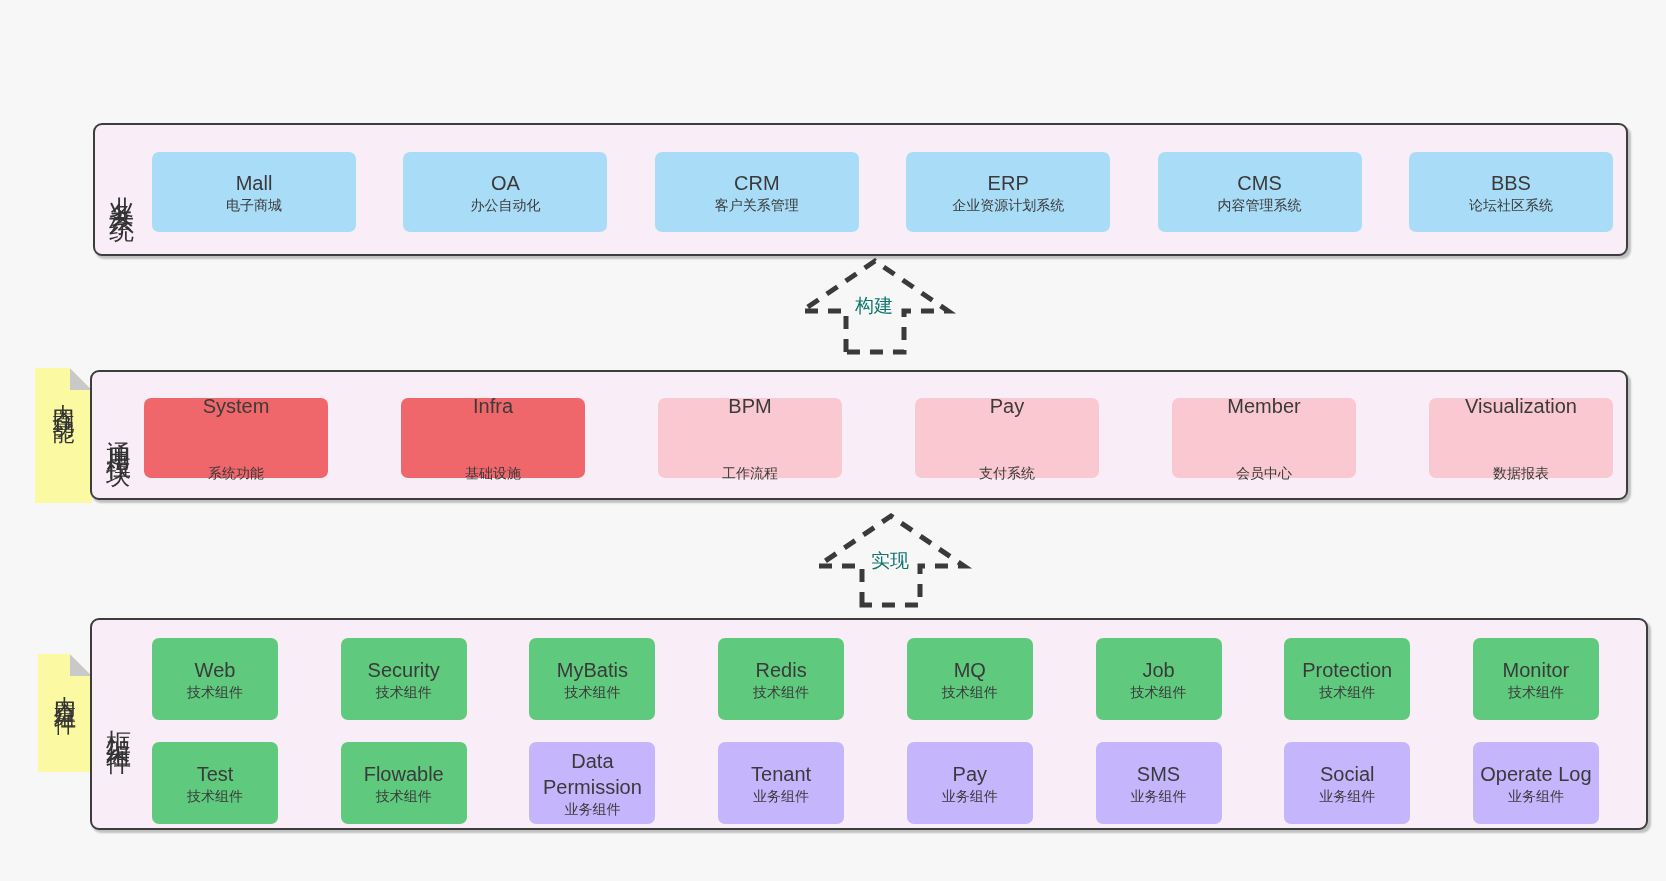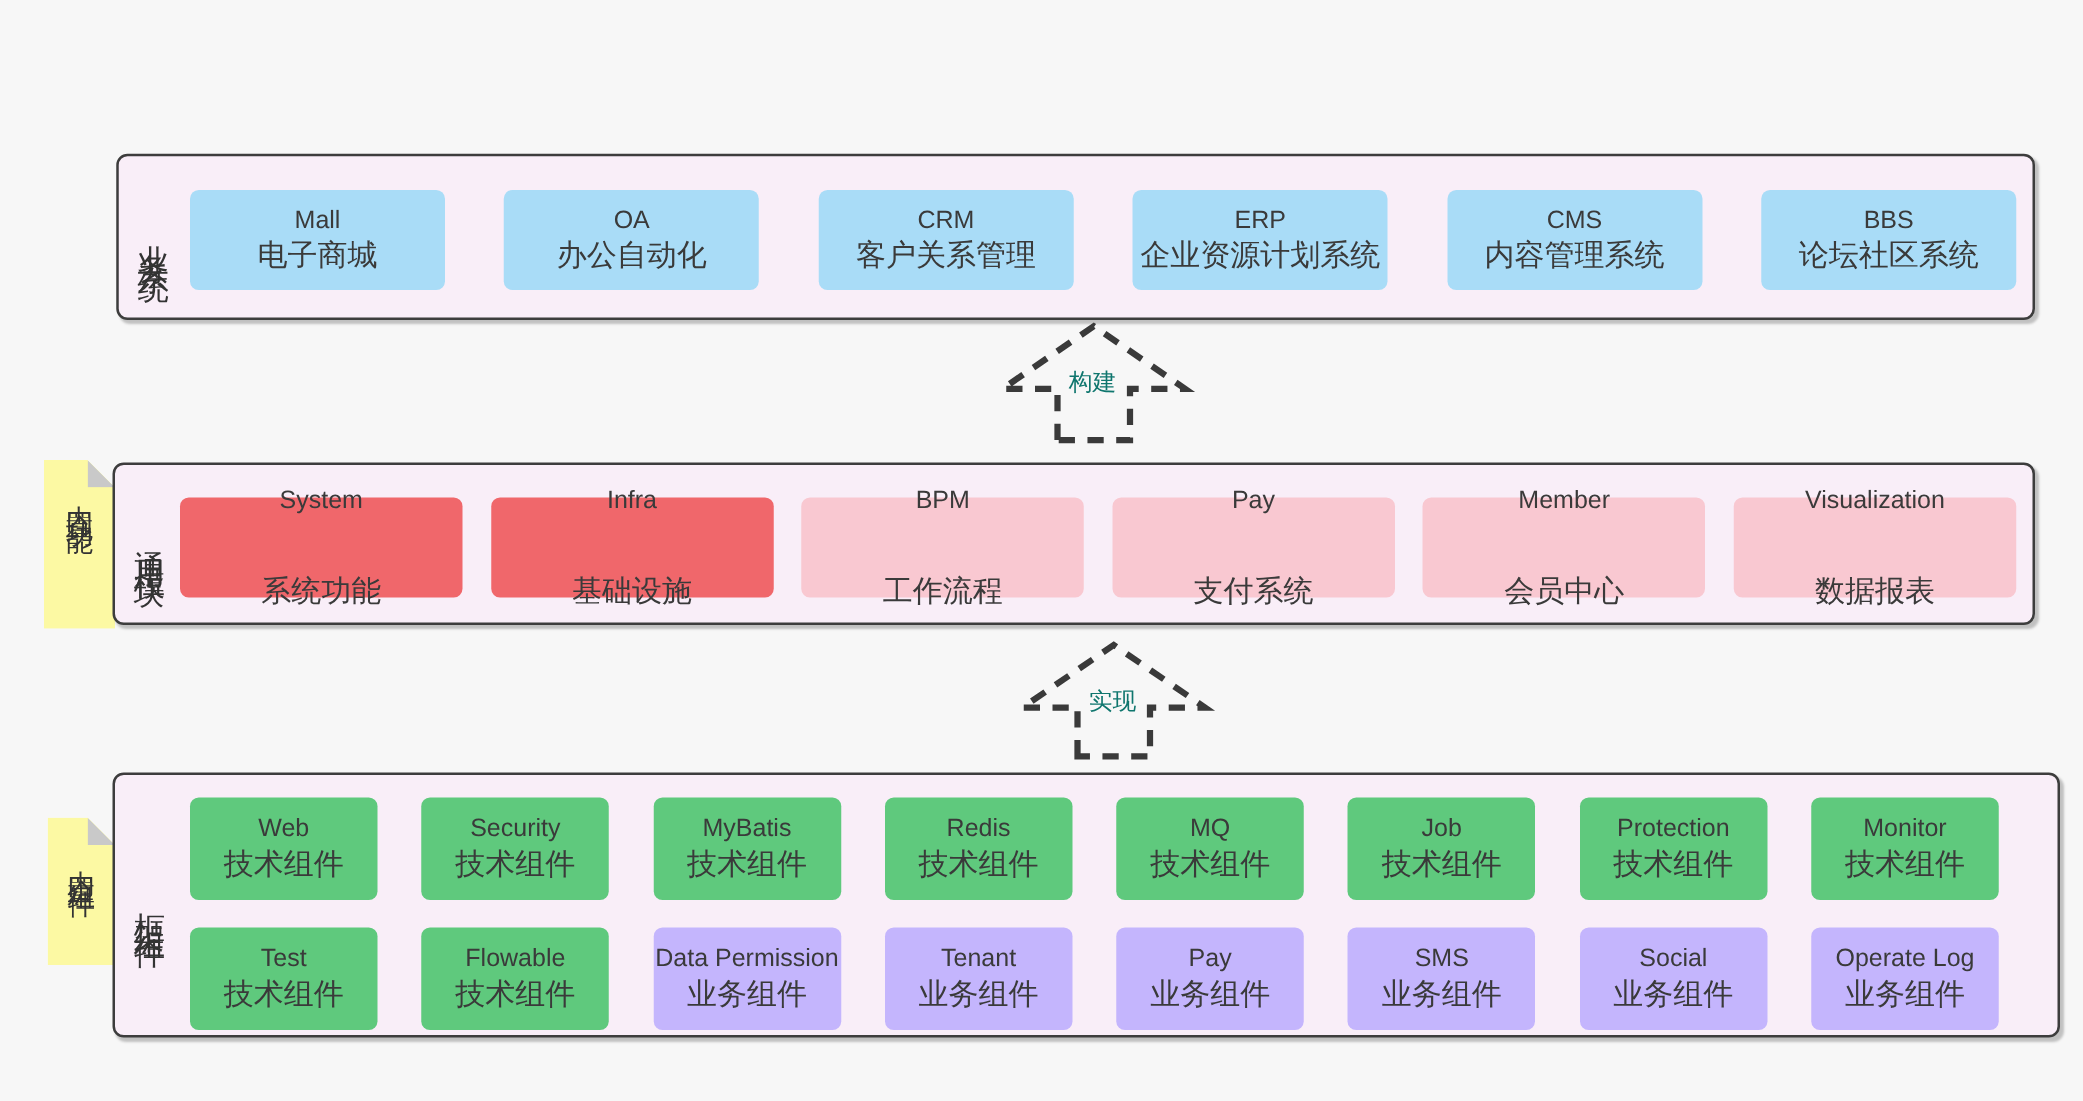--- a/index.html
+++ b/index.html
@@ -31,24 +31,24 @@
   .row-mod  {top:26px; padding:0 13px 0 52px;}
   .row-comp1{top:18px; padding:0 47px 0 60px;}
   .row-comp2{top:122px;padding:0 47px 0 60px;}
   
   .node{
     border-radius:7px;
     display:flex;flex-direction:column;justify-content:center;align-items:center;
     text-align:center;flex:0 0 auto;
   }
   .node .en{font-size:20px;line-height:1.3;}
-  .node .zh{font-size:24px;line-height:1.3;text-align:center;}
+  .node .zh{font-size:14px;line-height:1.3;text-align:center;}
   .w-biz {width:204px;height:80px;}
-  .w-mod {width:226px;height:80px;gap:45px;}
-  .w-comp{width:150px;height:82px;}
+  .w-mod {width:184px;height:80px;gap:45px;}
+  .w-comp{width:126px;height:82px;}
   .blue  {background:#a9dcf7;}
   .red   {background:#f0676b;}
   .pink  {background:#f9c8d1;}
   .gdark {background:#5fc97d;}
   .glight{background:#c4b5fd;}
   
   .sticky{
     position:absolute;background:#fcf9a3;z-index:1;
     clip-path:polygon(0 0, calc(100% - 22px) 0, 100% 22px, 100% 100%, 0 100%);
   }

